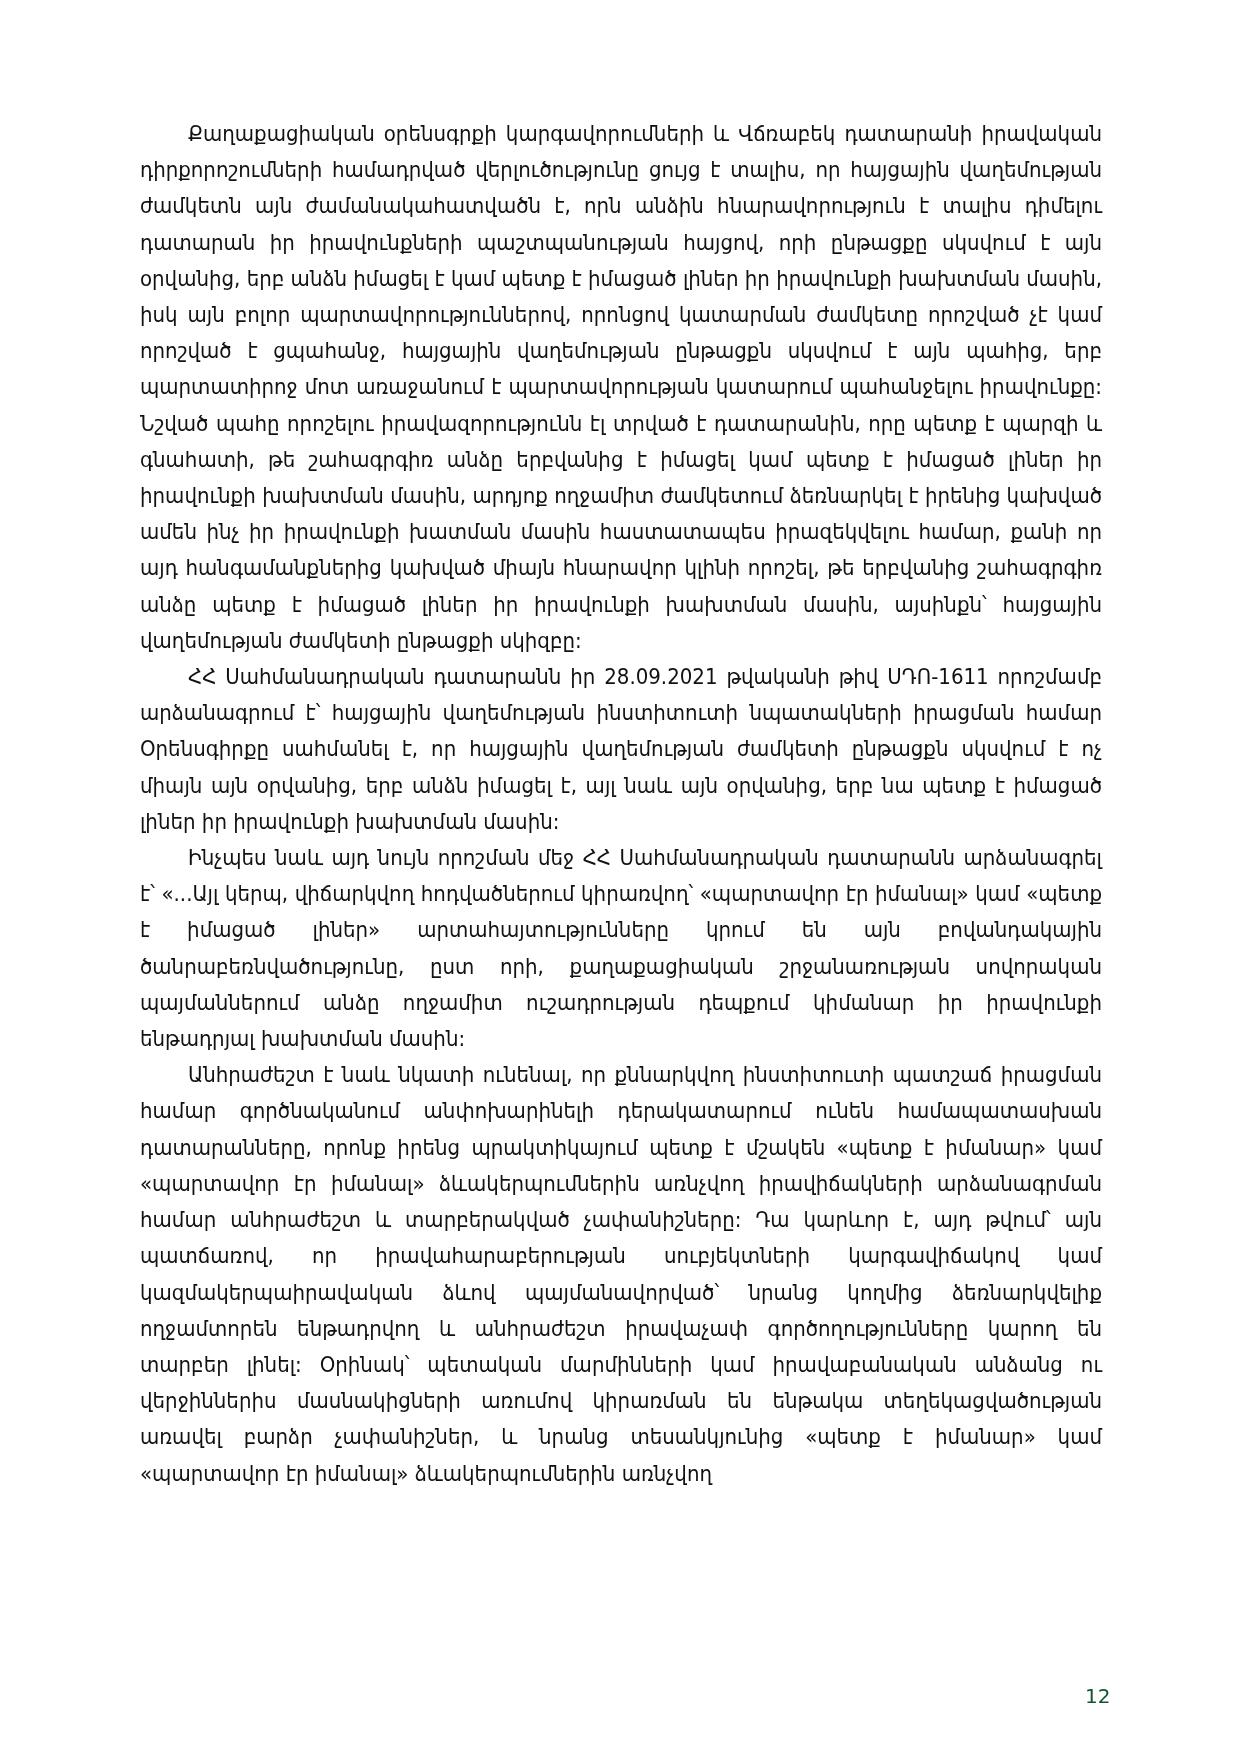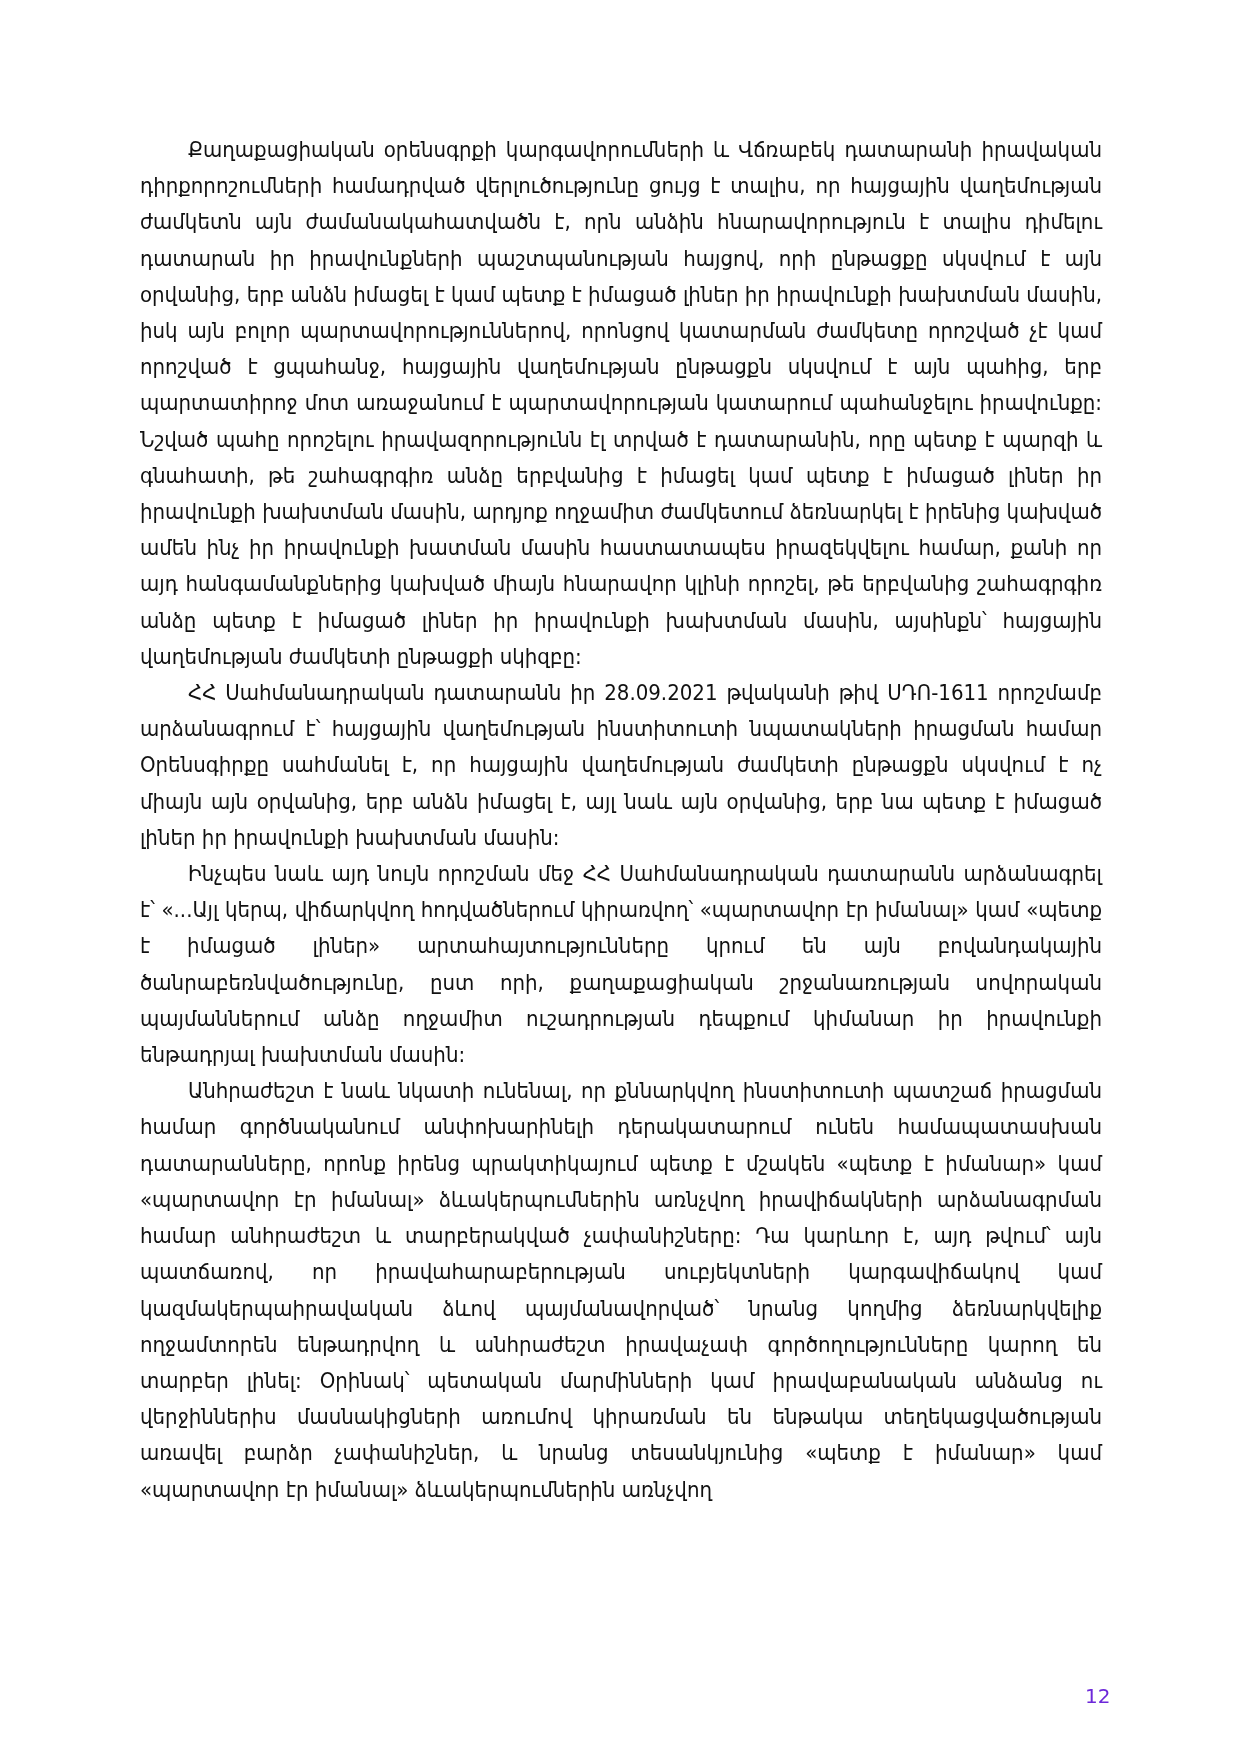--- a/index.html
+++ b/index.html
@@ -1,26 +1,26 @@
 <!DOCTYPE html>
 <html><head>
 <meta charset="utf-8">
 <style>
   html, body { margin: 0; padding: 0; background: #ffffff; }
   body { width: 1241px; height: 1754px; position: relative; overflow: hidden; }
   .page {
-    position: absolute; left: 140px; top: 132px; width: 962px;
+    position: absolute; left: 140px; top: 116px; width: 962px;
     font-family: "DejaVu Sans Condensed", "DejaVu Sans", "Liberation Sans", sans-serif;
     font-stretch: condensed;
     font-size: 22px; line-height: 36.2px; color: #111;
   }
   .para { text-align: justify; text-indent: 48px; margin: 0; }
   .pagenum {
     position: absolute; left: 1085px; top: 1684px;
-    font-family: "DejaVu Sans", "Liberation Sans", sans-serif; font-size: 20px; color: #6d28d9;
+    font-family: "DejaVu Sans", "Liberation Sans", sans-serif; font-size: 20px; color: #14532d;
   }
 </style>
 </head>
 <body>
 
 <div class="page">
   <p class="para">Քաղաքացիական օրենսգրքի կարգավորումների և Վճռաբեկ դատարանի իրավական դիրքորոշումների համադրված վերլուծությունը ցույց է տալիս, որ հայցային վաղեմության ժամկետն այն ժամանակահատվածն է, որն անձին հնարավորություն է տալիս դիմելու դատարան իր իրավունքների պաշտպանության հայցով, որի ընթացքը սկսվում է այն օրվանից, երբ անձն իմացել է կամ պետք է իմացած լիներ իր իրավունքի խախտման մասին, իսկ այն բոլոր պարտավորություններով, որոնցով կատարման ժամկետը որոշված չէ կամ որոշված է ցպահանջ, հայցային վաղեմության ընթացքն սկսվում է այն պահից, երբ պարտատիրոջ մոտ առաջանում է պարտավորության կատարում պահանջելու իրավունքը: Նշված պահը որոշելու իրավազորությունն էլ տրված է դատարանին, որը պետք է պարզի և գնահատի, թե շահագրգիռ անձը երբվանից է իմացել կամ պետք է իմացած լիներ իր իրավունքի խախտման մասին, արդյոք ողջամիտ ժամկետում ձեռնարկել է իրենից կախված ամեն ինչ իր իրավունքի խատման մասին հաստատապես իրազեկվելու համար, քանի որ այդ հանգամանքներից կախված միայն հնարավոր կլինի որոշել, թե երբվանից շահագրգիռ անձը պետք է իմացած լիներ իր իրավունքի խախտման մասին, այսինքն՝ հայցային վաղեմության ժամկետի ընթացքի սկիզբը:</p>
   <p class="para">ՀՀ Սահմանադրական դատարանն իր 28.09.2021 թվականի թիվ ՍԴՈ-1611 որոշմամբ արձանագրում է՝ հայցային վաղեմության ինստիտուտի նպատակների իրացման համար Օրենսգիրքը սահմանել է, որ հայցային վաղեմության ժամկետի ընթացքն սկսվում է ոչ միայն այն օրվանից, երբ անձն իմացել է, այլ նաև այն օրվանից, երբ նա պետք է իմացած լիներ իր իրավունքի խախտման մասին:</p>
   <p class="para">Ինչպես նաև այդ նույն որոշման մեջ ՀՀ Սահմանադրական դատարանն արձանագրել է՝ «...Այլ կերպ, վիճարկվող հոդվածներում կիրառվող՝ «պարտավոր էր իմանալ» կամ «պետք է իմացած լիներ» արտահայտությունները կրում են այն բովանդակային ծանրաբեռնվածությունը, ըստ որի, քաղաքացիական շրջանառության սովորական պայմաններում անձը ողջամիտ ուշադրության դեպքում կիմանար իր իրավունքի ենթադրյալ խախտման մասին:</p>
   <p class="para">Անհրաժեշտ է նաև նկատի ունենալ, որ քննարկվող ինստիտուտի պատշաճ իրացման համար գործնականում անփոխարինելի դերակատարում ունեն համապատասխան դատարանները, որոնք իրենց պրակտիկայում պետք է մշակեն «պետք է իմանար» կամ «պարտավոր էր իմանալ» ձևակերպումներին առնչվող իրավիճակների արձանագրման համար անհրաժեշտ և տարբերակված չափանիշները: Դա կարևոր է, այդ թվում՝ այն պատճառով, որ իրավահարաբերության սուբյեկտների կարգավիճակով կամ կազմակերպաիրավական ձևով պայմանավորված՝ նրանց կողմից ձեռնարկվելիք ողջամտորեն ենթադրվող և անհրաժեշտ իրավաչափ գործողությունները կարող են տարբեր լինել: Օրինակ՝ պետական մարմինների կամ իրավաբանական անձանց ու վերջիններիս մասնակիցների առումով կիրառման են ենթակա տեղեկացվածության առավել բարձր չափանիշներ, և նրանց տեսանկյունից «պետք է իմանար» կամ «պարտավոր էր իմանալ» ձևակերպումներին առնչվող</p>

